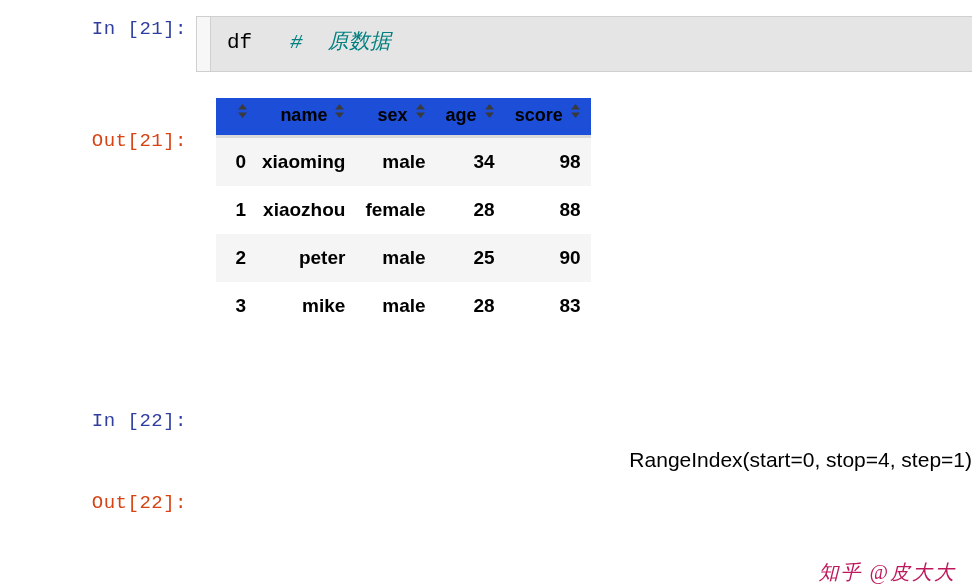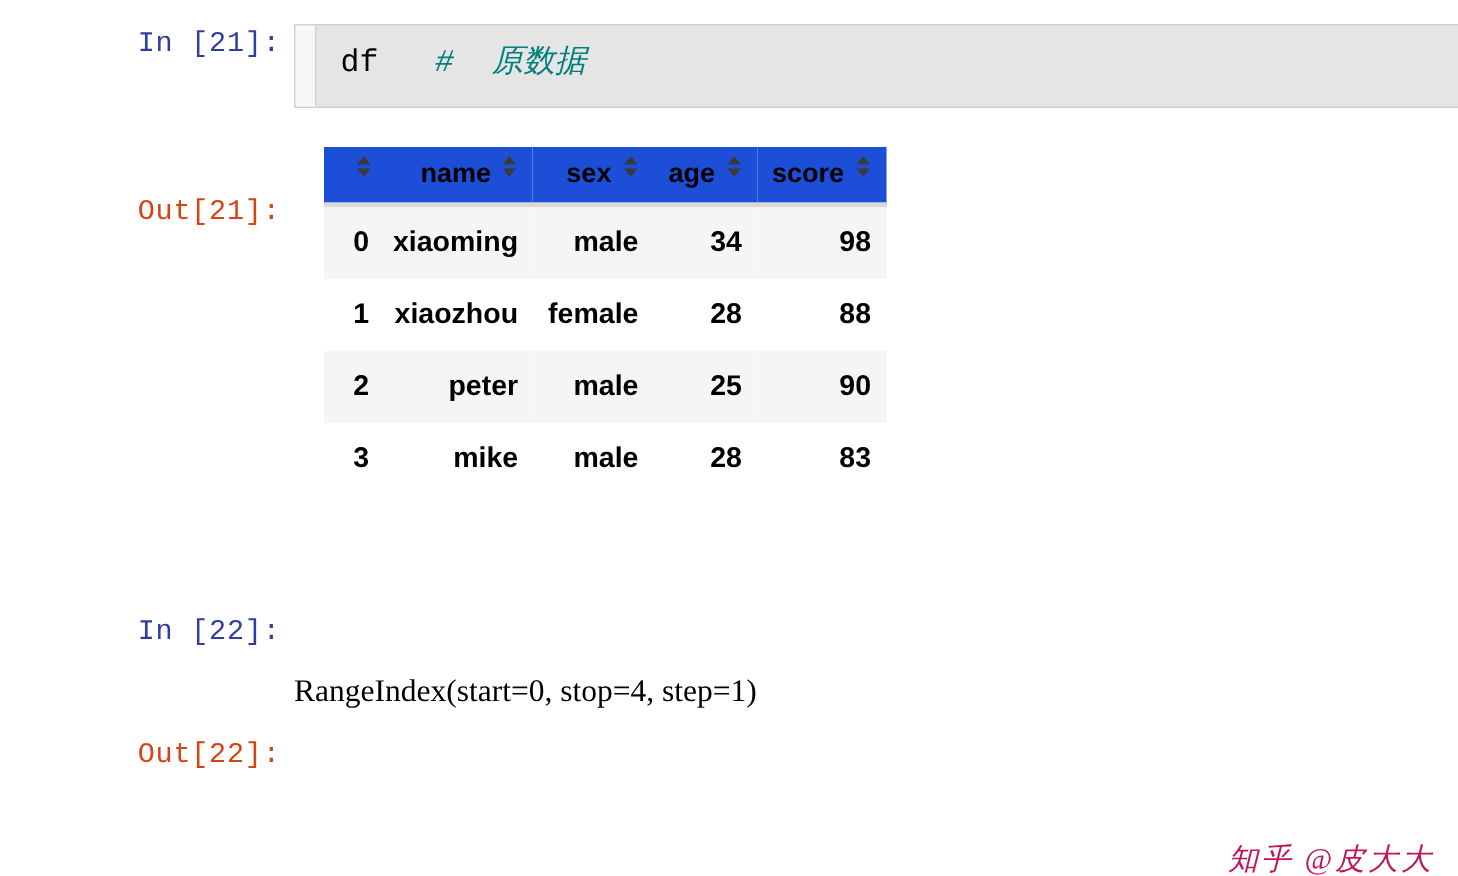--- a/index.html
+++ b/index.html
@@ -81,26 +81,27 @@
     color: #007f7f;
     font-style: italic;
   }
 
   
   .output-area {
     flex: 1 1 auto;
     min-height: 1px;
   }
   .output-text {
-    font-family: Liberation Serif, serif;
+    font-family: Liberation Sans, sans-serif;
     font-size: 21px;
     line-height: 26px;
     color: #000000;
     white-space: pre;
     padding-top: 1px;
+    text-align: right;
   }
 
   
   .df-wrap {
     padding-top: 14px;
     padding-left: 20px;
   }
   table.dataframe {
     border-collapse: collapse;
     border: none;

